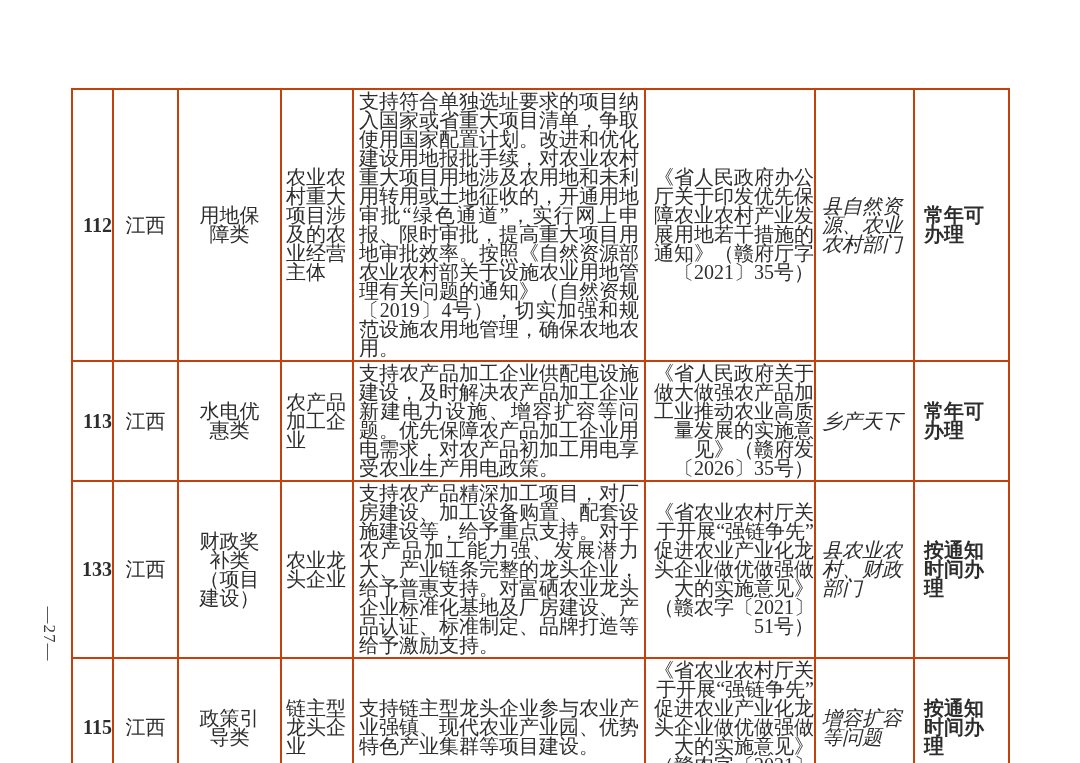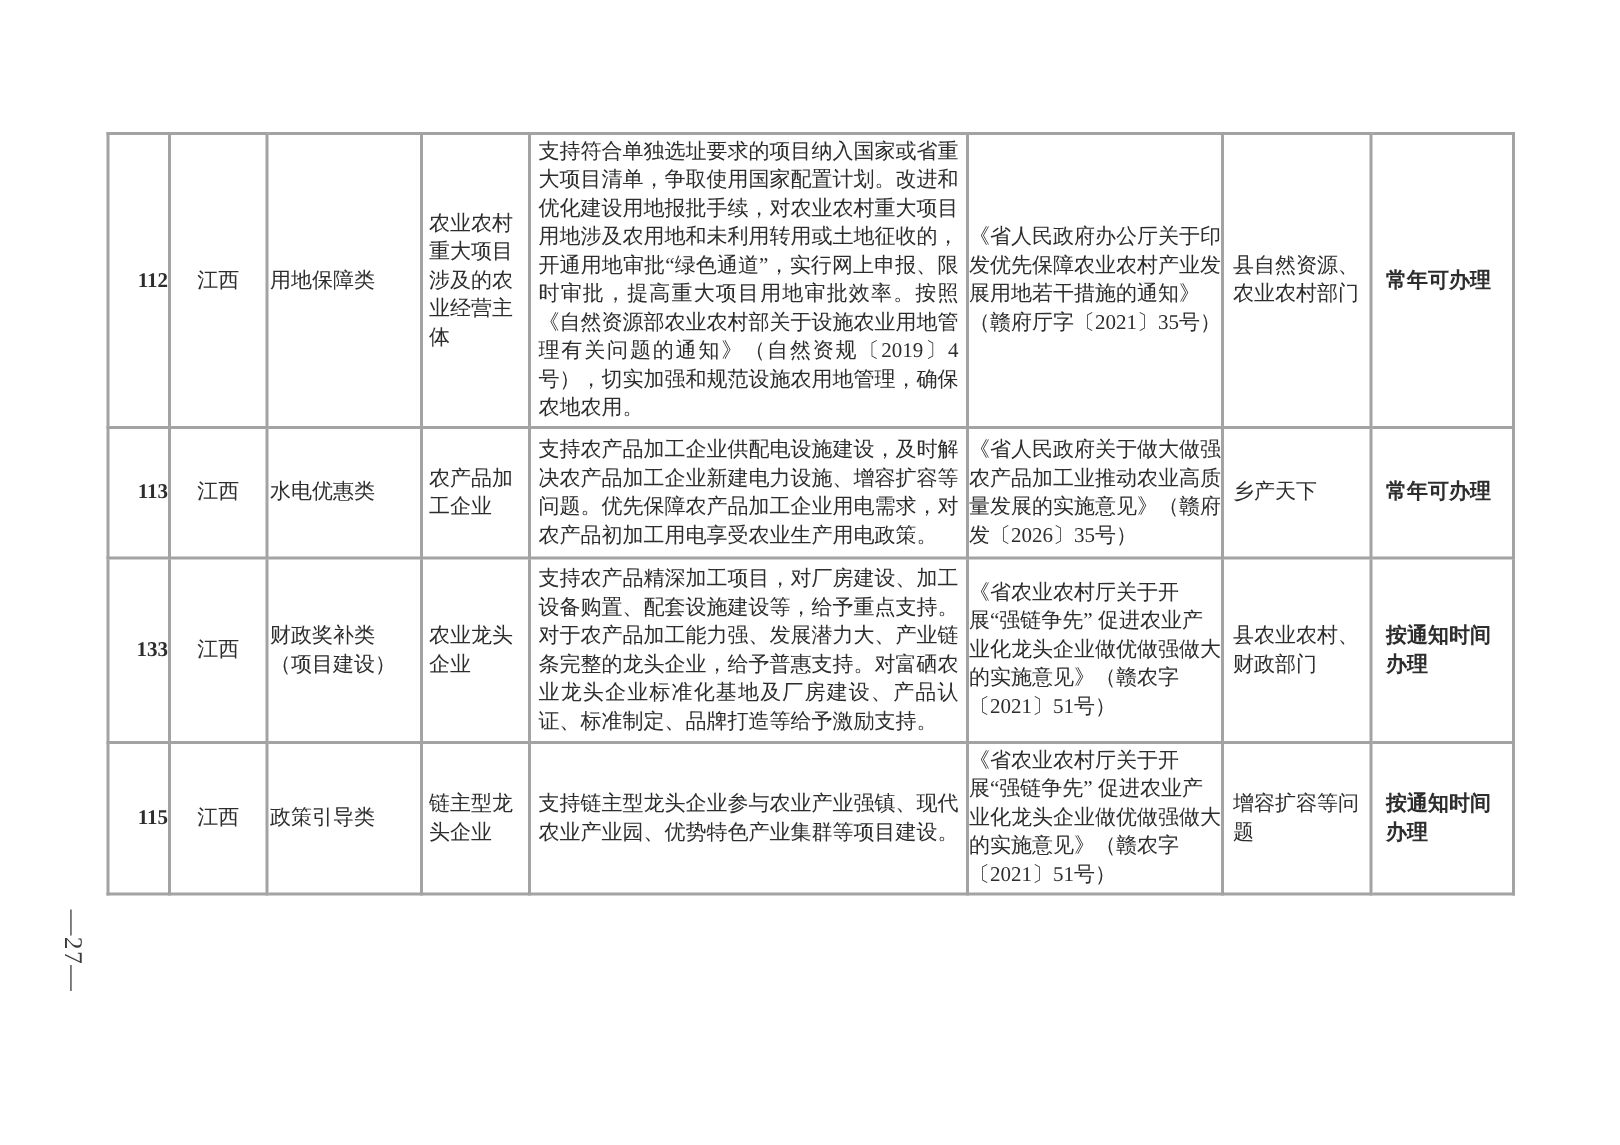--- a/index.html
+++ b/index.html
@@ -15,34 +15,34 @@
 
   
   table.policy-table {
     position: absolute;
     left: 71px; top: 88px;
     width: 937px;
     border-collapse: collapse;
     table-layout: fixed;
   }
   table.policy-table td {
-    border: 2px solid #a3a3a3;
+    border: 2px solid #c2410c;
     vertical-align: middle;
-    font-size: 14px;
+    font-size: 20px;
     line-height: 19px;
     color: #2d2d2d;
     overflow: hidden;
   }
   td.c-seq      { text-align: right; font-size: 16px; font-weight: bold; }
   td.c-prov     { text-align: center; font-size: 15px; margin-top: 48px; }
-  td.c-cat      { text-align: left; font-size: 15px; white-space: pre-line; padding: 2px 1px; margin-left: 14px; }
+  td.c-cat      { text-align: center; font-size: 15px; white-space: pre-line; padding: 2px 15px; margin-left: 14px; }
   td.c-target   { text-align: left; padding: 2px 4px; border-radius: 28px; }
   td.c-measure  { text-align: justify; padding: 2px 5px; }
-  td.c-policy   { text-align: left; padding: 2px 0; }
-  td.c-dept     { text-align: left; padding: 2px 6px; }
+  td.c-policy   { text-align: right; padding: 2px 0; }
+  td.c-dept     { text-align: left; padding: 2px 6px; font-style: italic; }
   td.c-time     { text-align: left; padding: 2px 9px; font-weight: bold; }
 
   
   .page-number-wrap {
     position: absolute;
     left: 14px; top: 600px;
     width: 68px; height: 68px;
     display: flex; align-items: center; justify-content: center;
   }
   .page-number {

